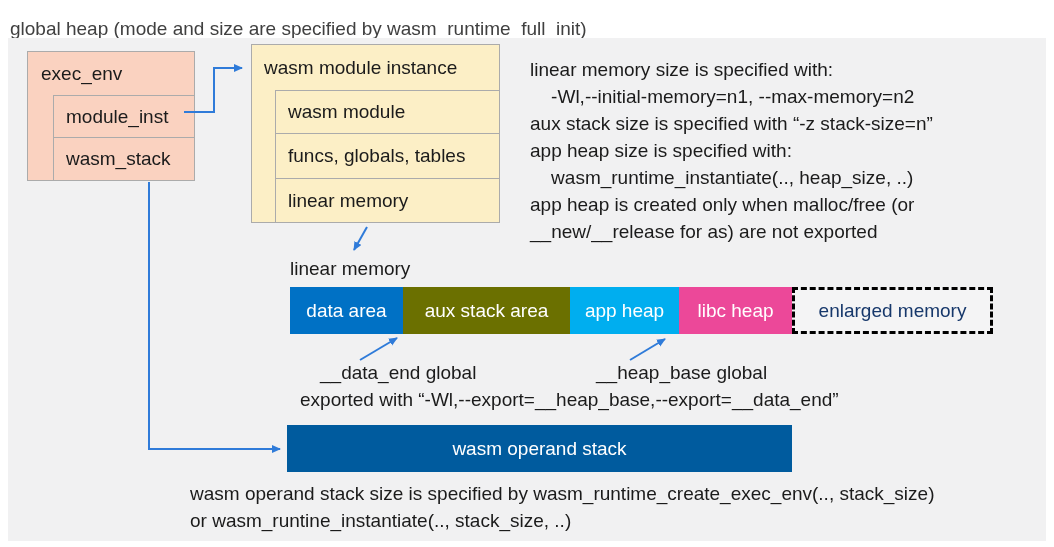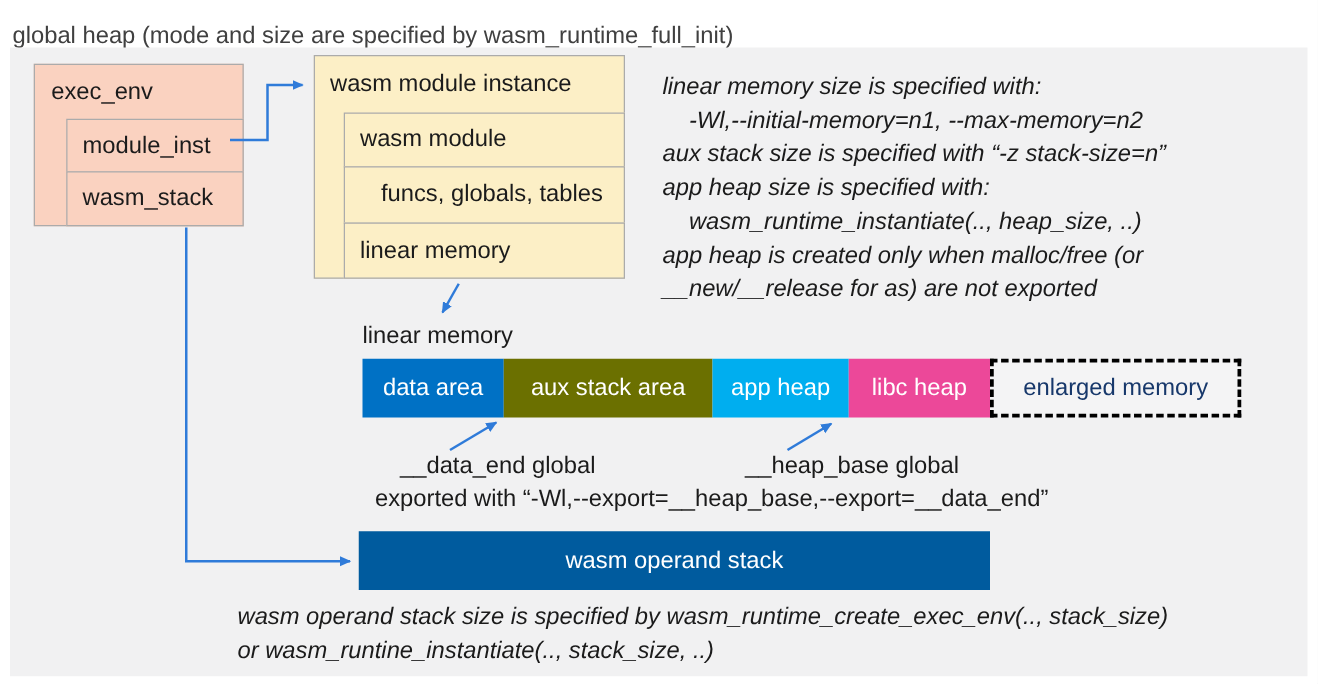--- a/index.html
+++ b/index.html
@@ -4,21 +4,21 @@
 <style>
   html,body{margin:0;padding:0;background:#ffffff;}
   body{font-family:"Liberation Sans","DejaVu Sans",sans-serif;color:#1b1b1b;}
   #canvas{position:relative;width:1054px;height:547px;background:#ffffff;overflow:hidden;}
   .abs{position:absolute;}
   #title{left:10px;top:5px;font-size:19px;color:#404040;white-space:pre;margin-top:13px;}
   #panel{left:8px;top:38px;width:1038px;height:503px;background:#f1f1f2;}
   .box{box-sizing:border-box;border:1px solid #ababab;font-size:19px;}
   .box-header{padding-left:13px;}
   .box-row{box-sizing:border-box;border:1px solid #701a75;font-size:19px;padding-left:12px;}
-  .note-line{white-space:pre;font-size:19px;line-height:27px;font-style:italic;}
+  .note-line{white-space:pre;font-size:19px;line-height:27px;}
   .seg{height:47px;display:flex;align-items:center;justify-content:center;color:#fff;font-size:19px;white-space:nowrap;}
   #membar{left:290px;top:287px;display:flex;}
   #enlarged{left:792px;top:287px;width:201px;height:47px;box-sizing:border-box;border:3px dashed #000;
             display:flex;align-items:center;justify-content:center;font-size:19px;background:#f4f4f5;}
   #opstack{left:287px;top:425px;width:505px;height:47px;display:flex;align-items:center;justify-content:center;
            color:#fff;font-size:19px;}
   .ann{font-size:19px;white-space:pre;}
   svg.overlay{position:absolute;left:0;top:0;pointer-events:none;}
   .arrow{fill:none;stroke-width:2px;}
 </style>
@@ -30,21 +30,21 @@
   <div id="title" class="abs">global heap (mode and size are specified by wasm_runtime_full_init)</div>
 
   <div id="panel" class="abs" style="background: rgb(241, 241, 242);"></div>
 
   <div class="abs box box-header" style="left: 27px; top: 51px; width: 168px; height: 130px; line-height: 44px; background: rgb(250, 210, 192); border-color: rgb(171, 171, 171);">exec_env</div>
   <div class="abs box-row" style="left: 53px; top: 95px; width: 142px; height: 43px; line-height: 41px; background: rgb(250, 210, 192); border-color: rgb(171, 171, 171);">module_inst</div>
   <div class="abs box-row" style="left: 53px; top: 137px; width: 142px; height: 44px; line-height: 42px; background: rgb(250, 210, 192); border-color: rgb(171, 171, 171);">wasm_stack</div>
 
   <div class="abs box box-header" style="left: 251px; top: 44px; width: 249px; height: 179px; line-height: 46px; padding-left: 12px; background: rgb(252, 239, 198); border-color: rgb(171, 171, 171);">wasm module instance</div>
   <div class="abs box-row" style="left: 275px; top: 90px; width: 225px; height: 44px; line-height: 42px; background: rgb(252, 239, 198); border-color: rgb(171, 171, 171);">wasm module</div>
-  <div class="abs box-row" style="left: 275px; top: 133px; width: 225px; height: 46px; line-height: 44px; background: rgb(252, 239, 198); border-color: rgb(171, 171, 171); text-align: center;">funcs, globals, tables</div>
+  <div class="abs box-row" style="left: 275px; top: 133px; width: 225px; height: 46px; line-height: 44px; background: rgb(252, 239, 198); border-color: rgb(171, 171, 171);">funcs, globals, tables</div>
   <div class="abs box-row" style="left: 275px; top: 178px; width: 225px; height: 45px; line-height: 43px; background: rgb(252, 239, 198); border-color: rgb(171, 171, 171);">linear memory</div>
 
   <div class="abs" style="left:530px;top:56px;">
     <div class="note-line">linear memory size is specified with:</div>
     <div class="note-line">    -Wl,--initial-memory=n1, --max-memory=n2</div>
     <div class="note-line">aux stack size is specified with “-z stack-size=n”</div>
     <div class="note-line">app heap size is specified with:</div>
     <div class="note-line">    wasm_runtime_instantiate(.., heap_size, ..)</div>
     <div class="note-line">app heap is created only when malloc/free (or</div>
     <div class="note-line">__new/__release for as) are not exported</div>

